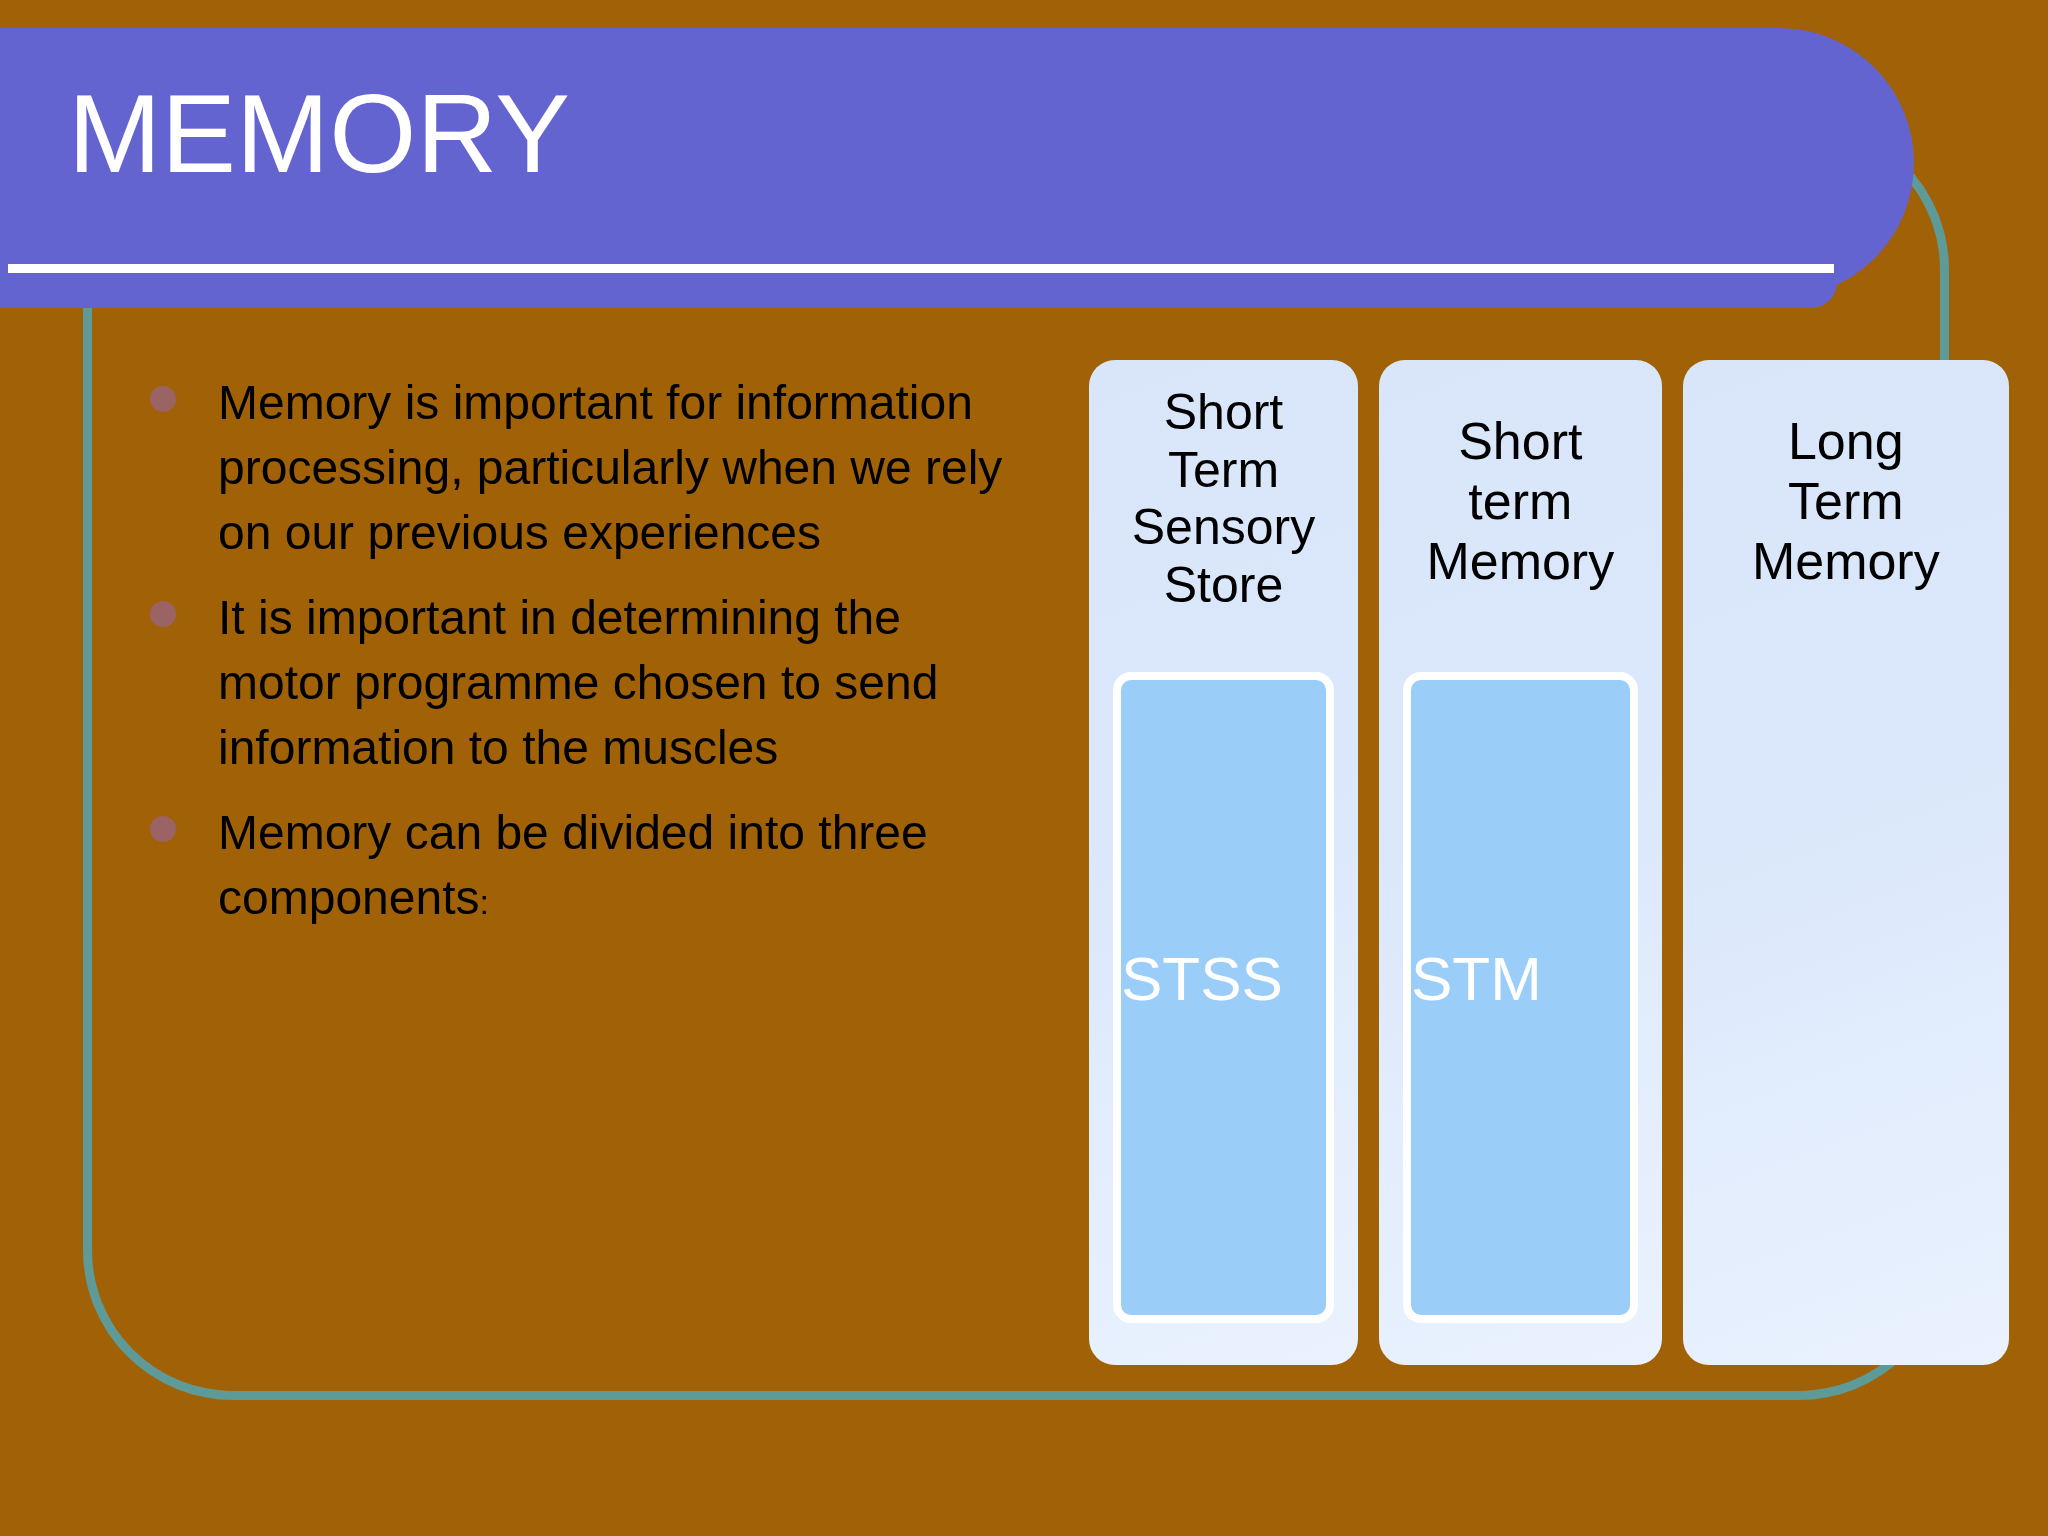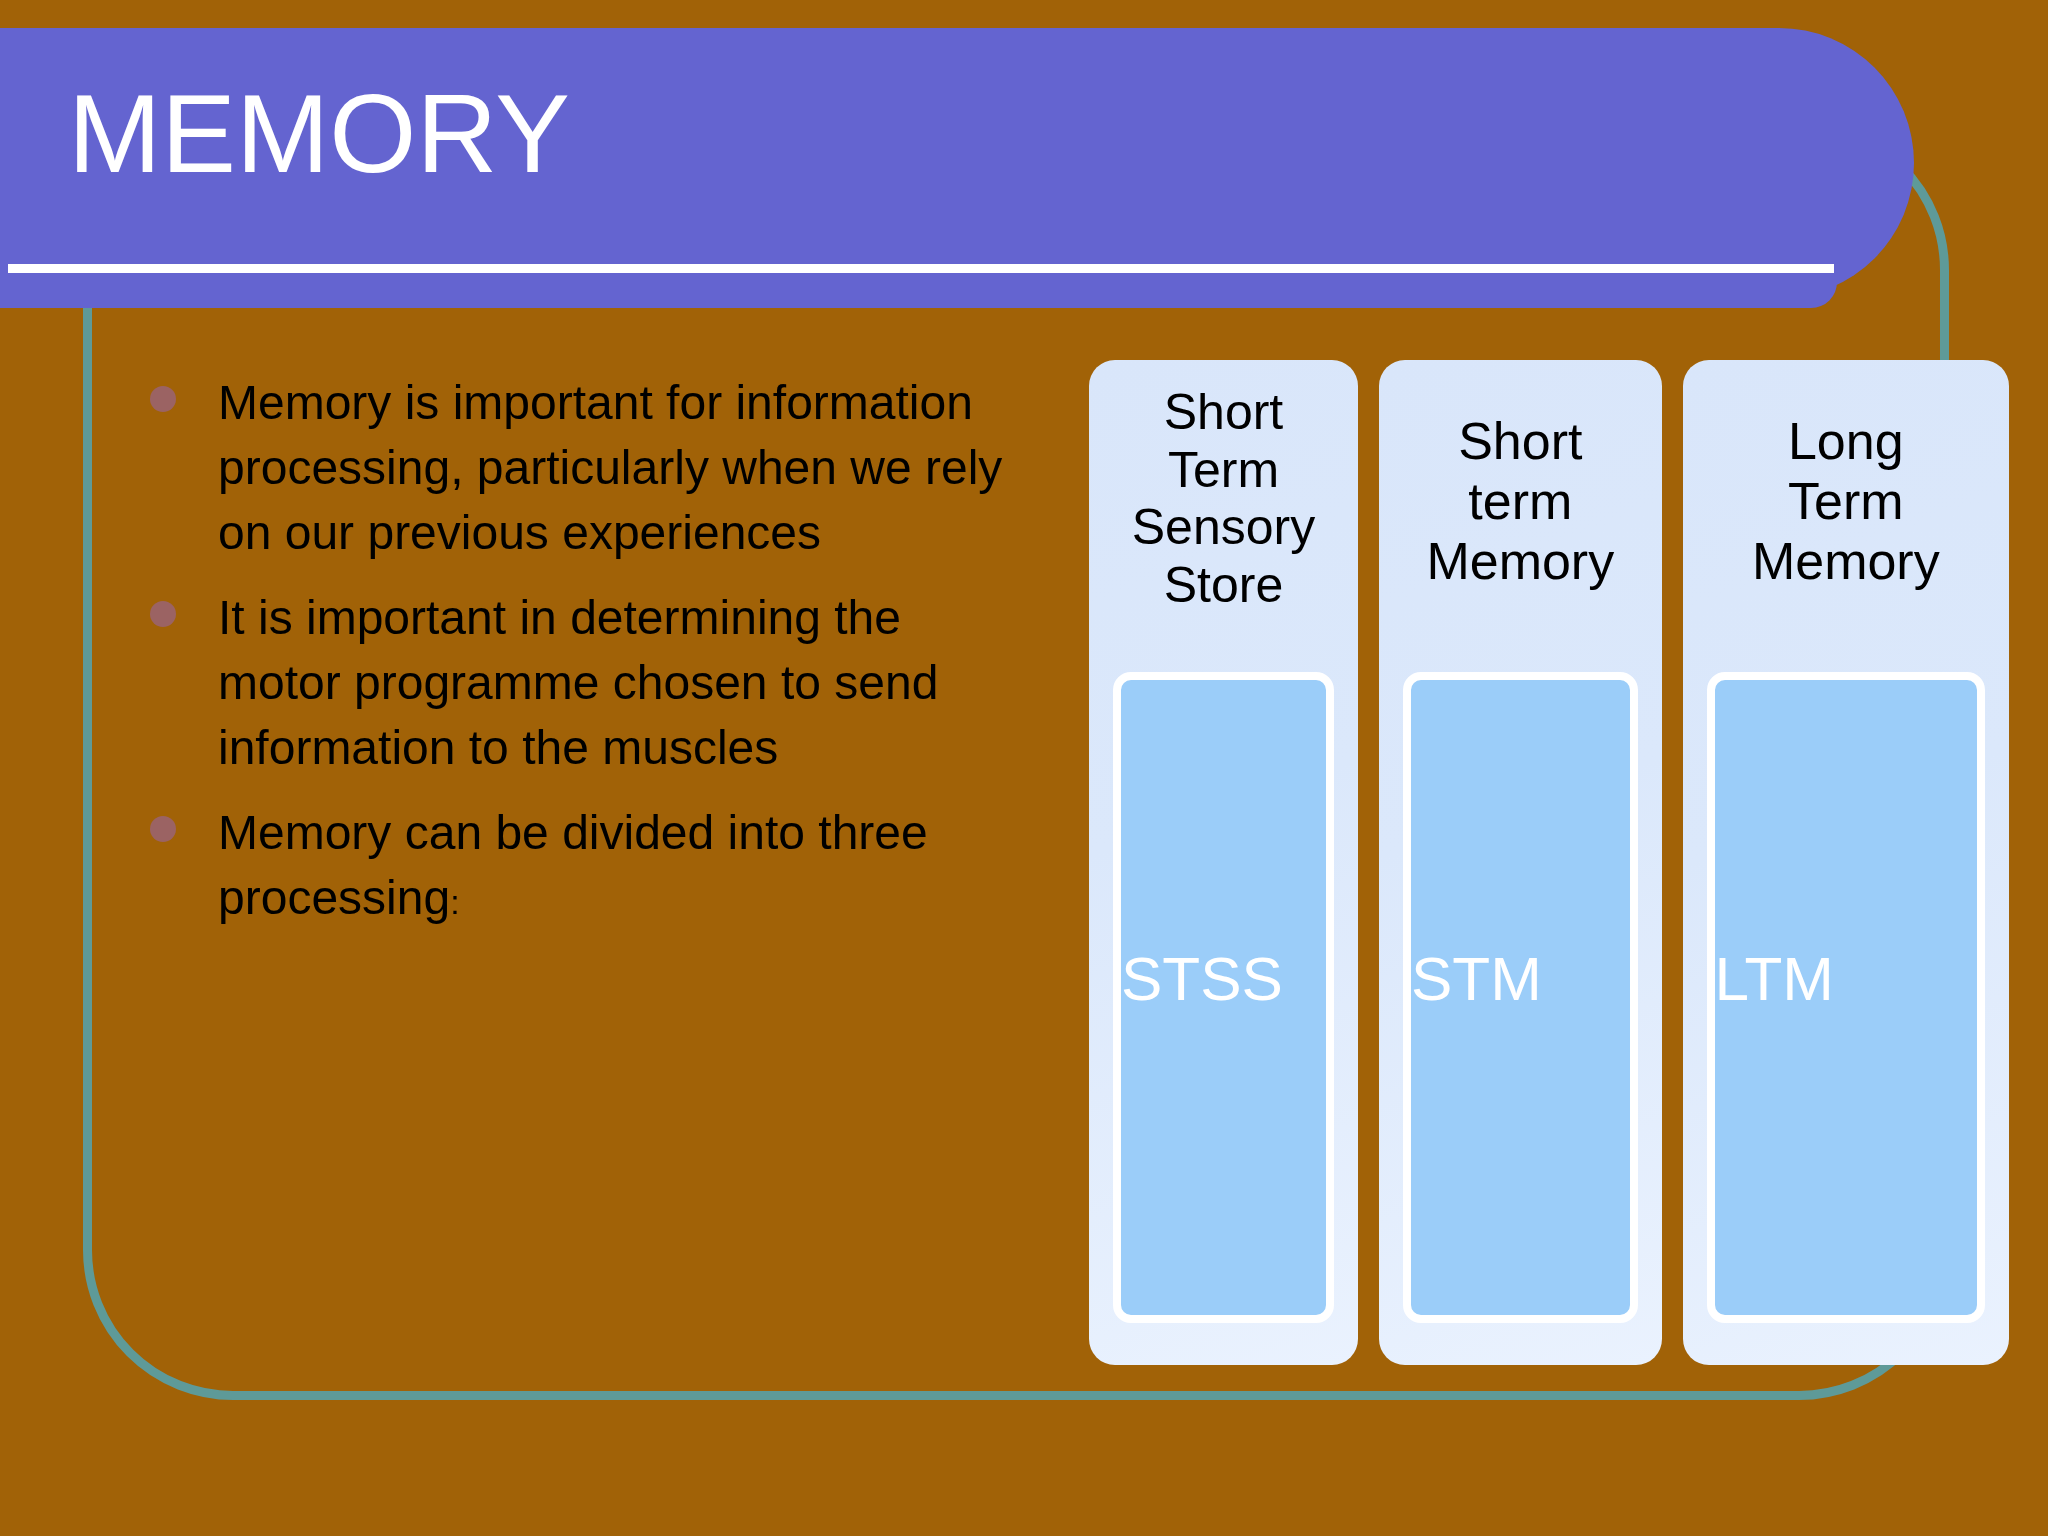--- a/index.html
+++ b/index.html
@@ -198,21 +198,21 @@
       <span class="bullet-text"><span>Memory is important for information processing, particularly when we rely on our previous experiences</span><span class="tail"></span></span>
     </div>
 
     <div class="bullet-row">
       <span class="bullet-dot"></span>
       <span class="bullet-text"><span>It is important in determining the motor programme chosen to send information to the muscles</span><span class="tail"></span></span>
     </div>
 
     <div class="bullet-row">
       <span class="bullet-dot"></span>
-      <span class="bullet-text"><span>Memory can be divided into three processing</span><span class="tail">:</span></span>
+      <span class="bullet-text"><span>Memory can be divided into three components</span><span class="tail">:</span></span>
     </div>
 
   </div>
 
   <div class="cards">
 
     <div class="card card-1">
       <div class="card-heading">Short
 Term
 Sensory
@@ -228,20 +228,17 @@
 Memory</div>
       <div class="card-bar">
         <span class="card-bar-label">STM</span>
       </div>
     </div>
 
     <div class="card card-3">
       <div class="card-heading">Long
 Term
 Memory</div>
-      <div class="card-bar">
-        <span class="card-bar-label">LTM</span>
-      </div>
     </div>
 
   </div>
 
 </div>
 
 </body></html>

